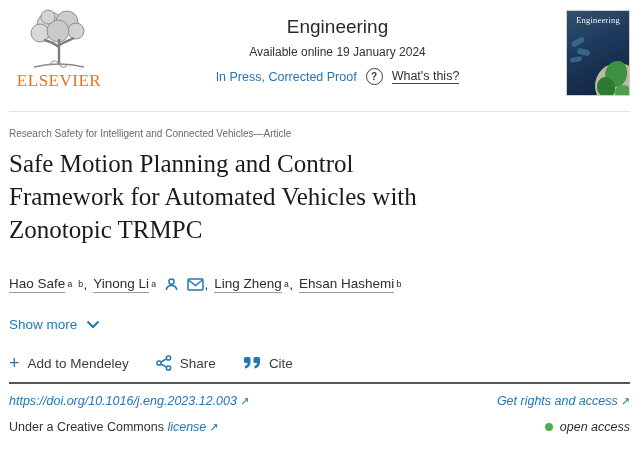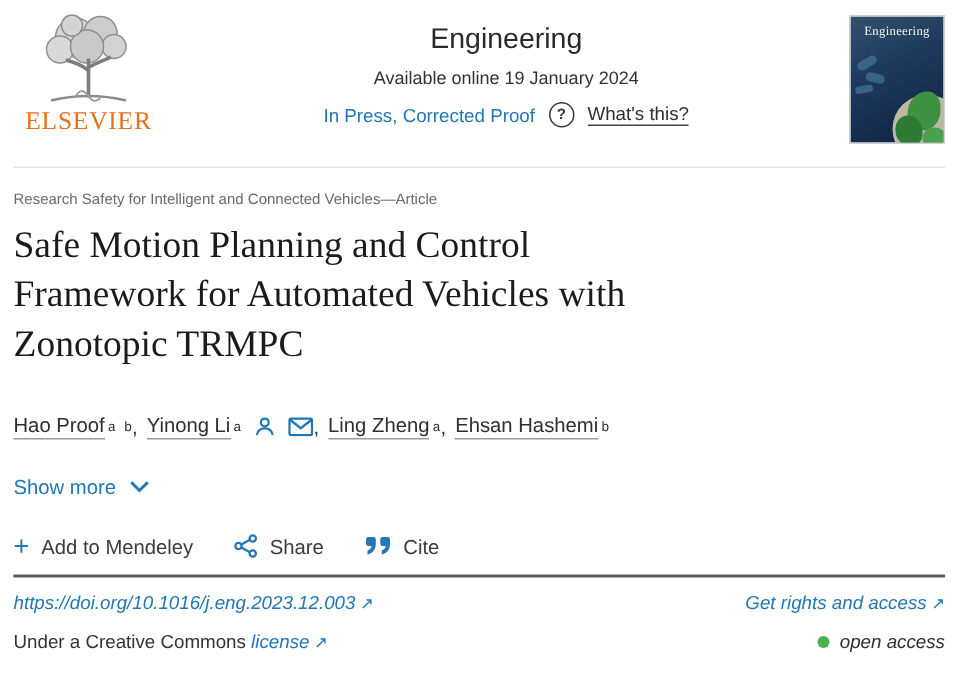--- a/index.html
+++ b/index.html
@@ -121,21 +121,21 @@
   
   <div class="category">Research Safety for Intelligent and Connected Vehicles—Article</div>
 
   <h1 class="title">
     <span style="display:block">Safe Motion Planning and Control</span>
     <span style="display:block">Framework for Automated Vehicles with</span>
     <span style="display:block">Zonotopic TRMPC</span>
   </h1>
 
   <div class="authors">
-    <span class="author-name">Hao Proof</span>
+    <span class="author-name">Hao Safe</span>
       <span class="author-sup">a b</span>
       <span class="author-sep">,</span>
     <span class="author-name">Yinong Li</span>
       <span class="author-sup">a</span>
     <span class="a-icon">
       <svg width="15" height="15" viewBox="0 0 15 15">
           <circle cx="7.5" cy="4.6" r="2.6" fill="none" stroke="#2277b4" stroke-width="1.5"></circle>
           <path d="M2.2 13 C2.8 9.8 5 8.6 7.5 8.6 C10 8.6 12.2 9.8 12.8 13" fill="none" stroke="#2277b4" stroke-width="1.5"></path>
         </svg>
     </span>

